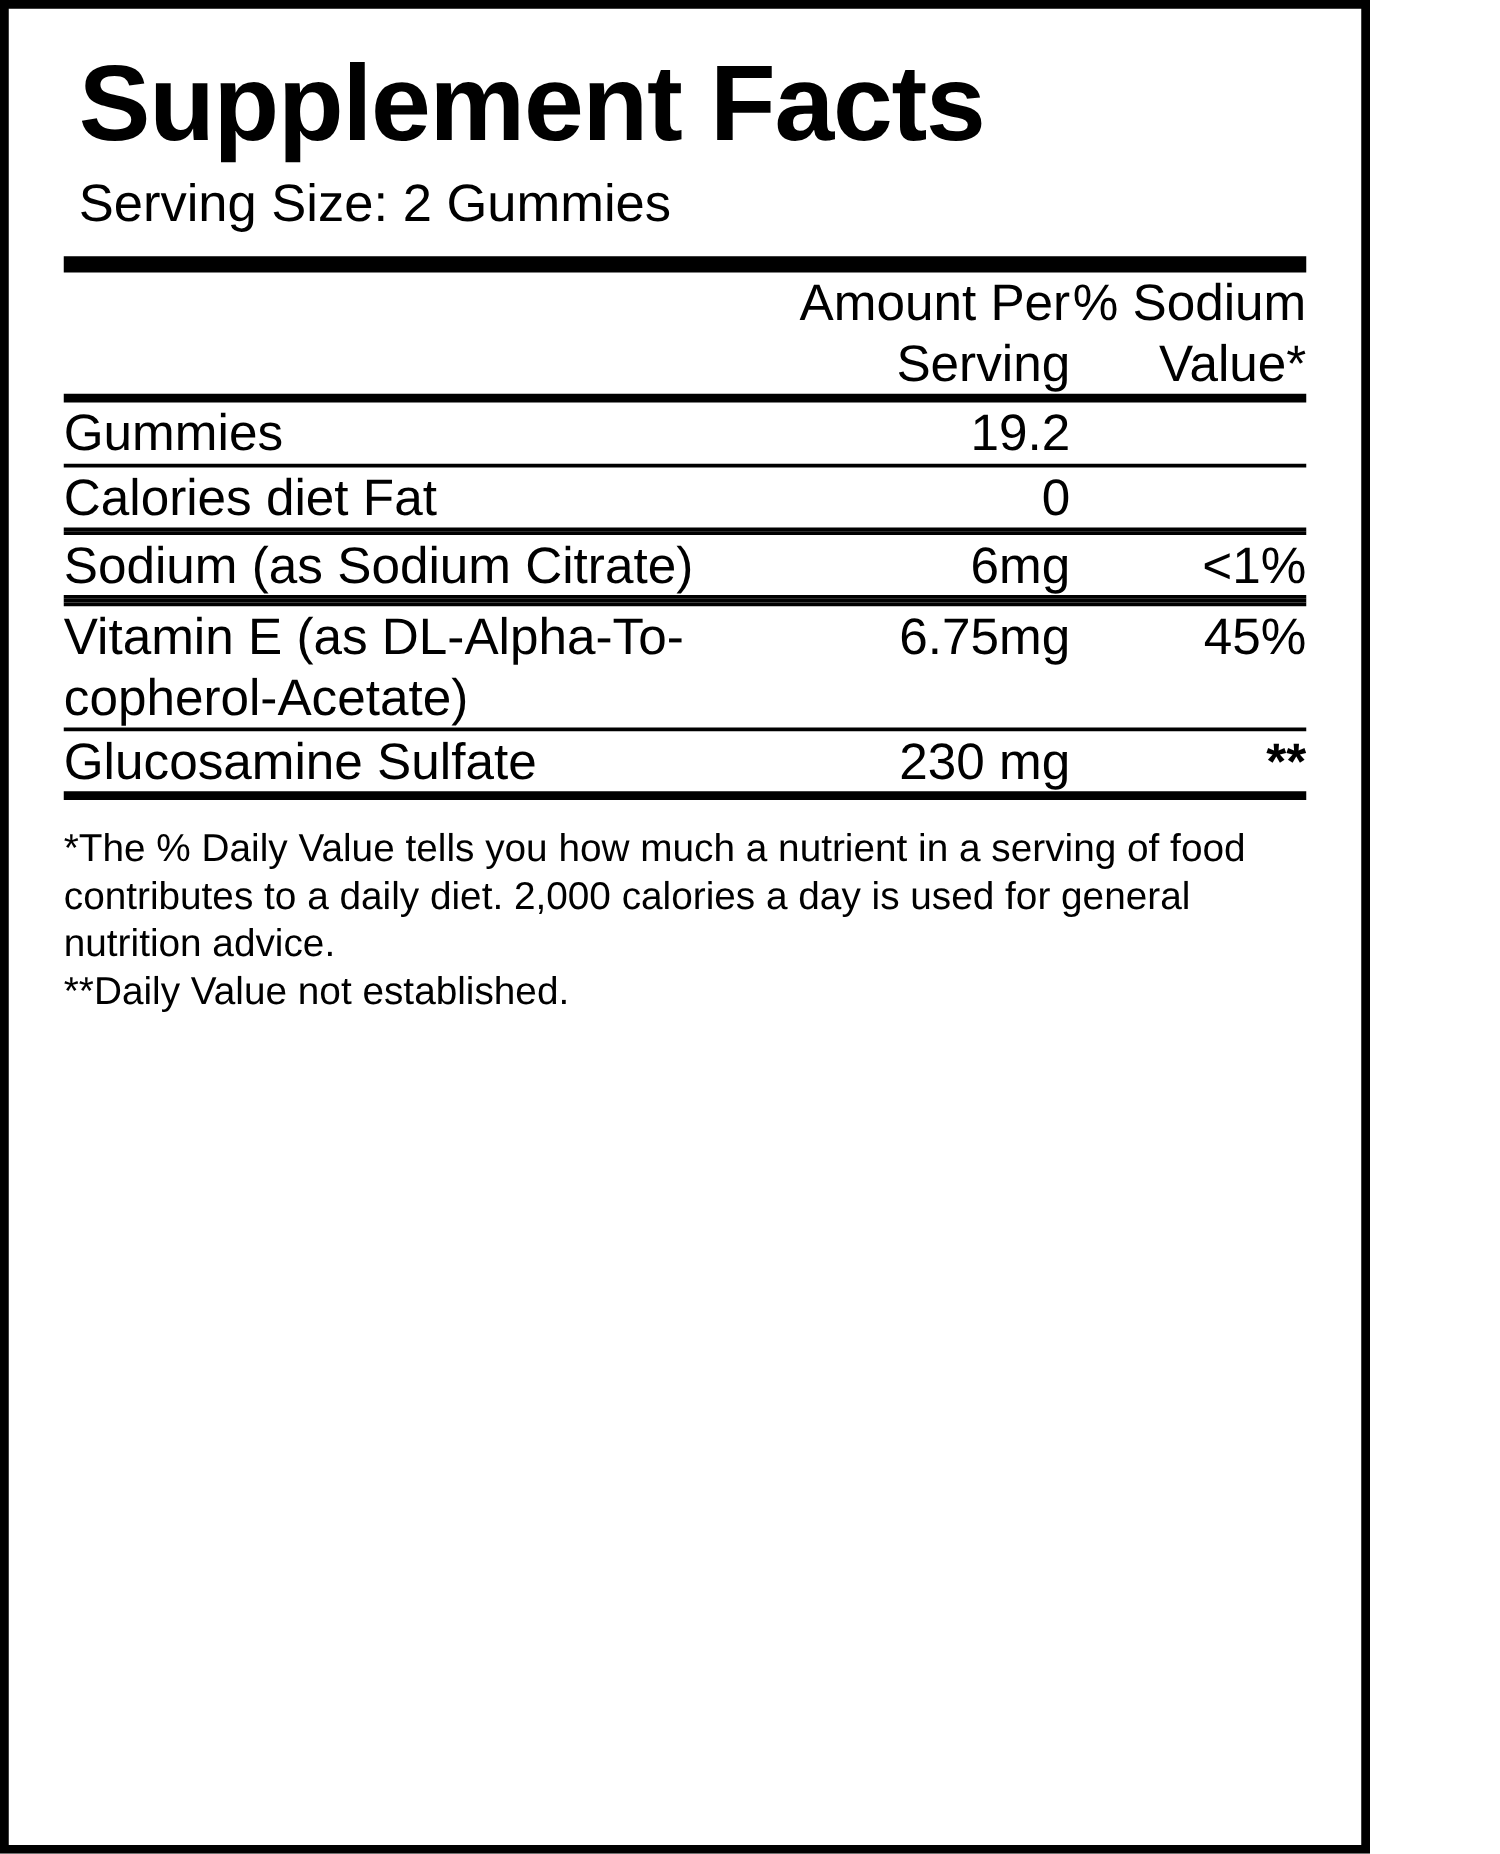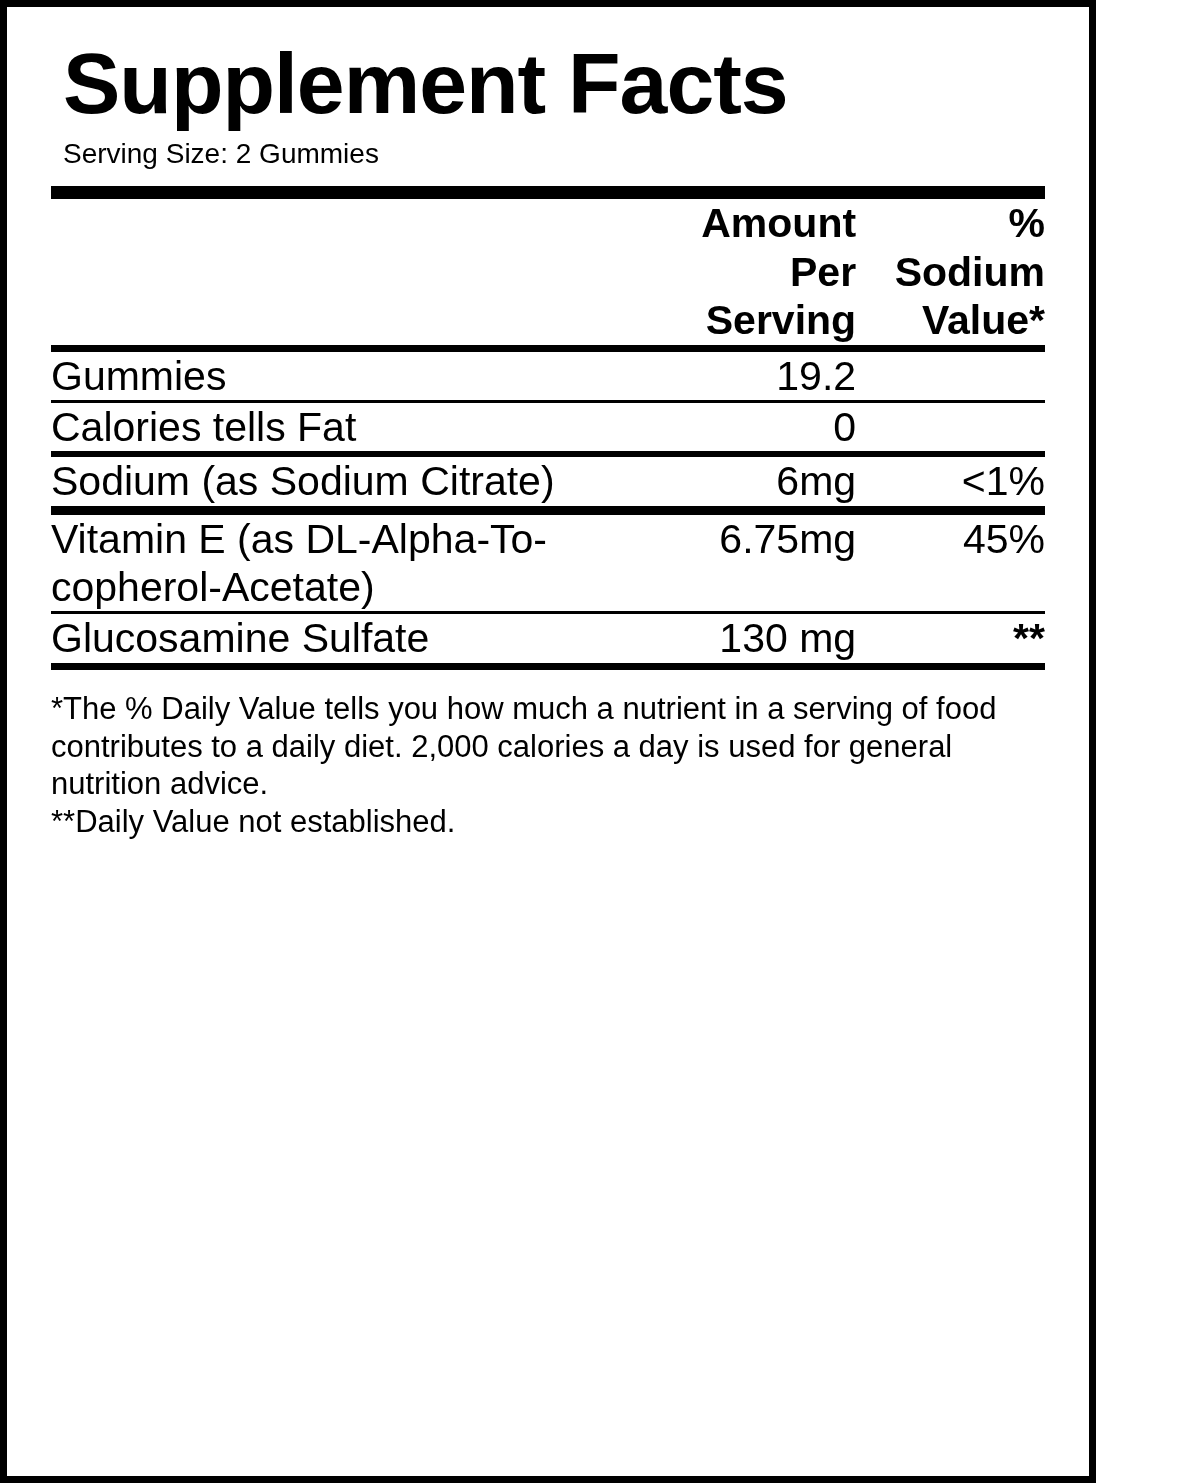--- a/index.html
+++ b/index.html
@@ -25,21 +25,21 @@
     padding: 0 18px;
   }
   .title {
     font-size: 86px;
     font-weight: bold;
     line-height: 0.95;
     letter-spacing: -1px;
     margin: 14px 0 10px 12px;
   }
   .serving-line {
-    font-size: 28px;
+    font-size: 42px;
     line-height: 1.35;
     margin-left: 12px;
   }
 
   .rule-thick {
     height: 13px;
     background: #000000;
     margin: 14px 0 0 0;
   }
   .rule-med {
@@ -56,21 +56,21 @@
     vertical-align: top;
     padding: 0;
     font-size: 41px;
     line-height: 1.18;
   }
   .col-name { width: 58%; }
   .col-amt  { width: 23%; text-align: right; }
   .col-dv   { width: 19%; text-align: right; }
 
   .head-row td {
-    font-weight: bold;
+    font-weight: normal;
     font-size: 41px;
     line-height: 1.2;
     padding-top: 8px;
     padding-bottom: 6px;
   }
   .head-amt, .head-dv {
     text-align: right;
     white-space: pre-line;
   }
 
@@ -144,21 +144,21 @@
           <td class="col-amt">19.2</td>
           <td class="col-dv"></td>
         </tr>
         <tr class="divider-cellrow">
             <td colspan="3">
               <div class="divider-line"></div>
             </td>
           </tr>
 
         <tr class="row">
-          <td class="col-name">Calories tells Fat</td>
+          <td class="col-name">Calories diet Fat</td>
           <td class="col-amt">0</td>
           <td class="col-dv"></td>
         </tr>
         <tr class="divider-cellrow">
             <td colspan="3">
               <div class="divider-line"></div>
             </td>
           </tr>
 
         <tr class="divider-cellrow">
@@ -196,21 +196,21 @@
           <td class="col-dv">45%</td>
         </tr>
         <tr class="divider-cellrow">
             <td colspan="3">
               <div class="divider-line"></div>
             </td>
           </tr>
 
         <tr class="row">
           <td class="col-name">Glucosamine Sulfate</td>
-          <td class="col-amt">130 mg</td>
+          <td class="col-amt">230 mg</td>
           <td class="col-dv sup">**</td>
         </tr>
       </tbody>
     </table>
 
     <div class="rule-med"></div>
 
     <div class="footnote">
       <p>*The % Daily Value tells you how much a nutrient in a serving of food contributes to a daily diet. 2,000 calories a day is used for general nutrition advice.</p>
       <p>**Daily Value not established.</p>

